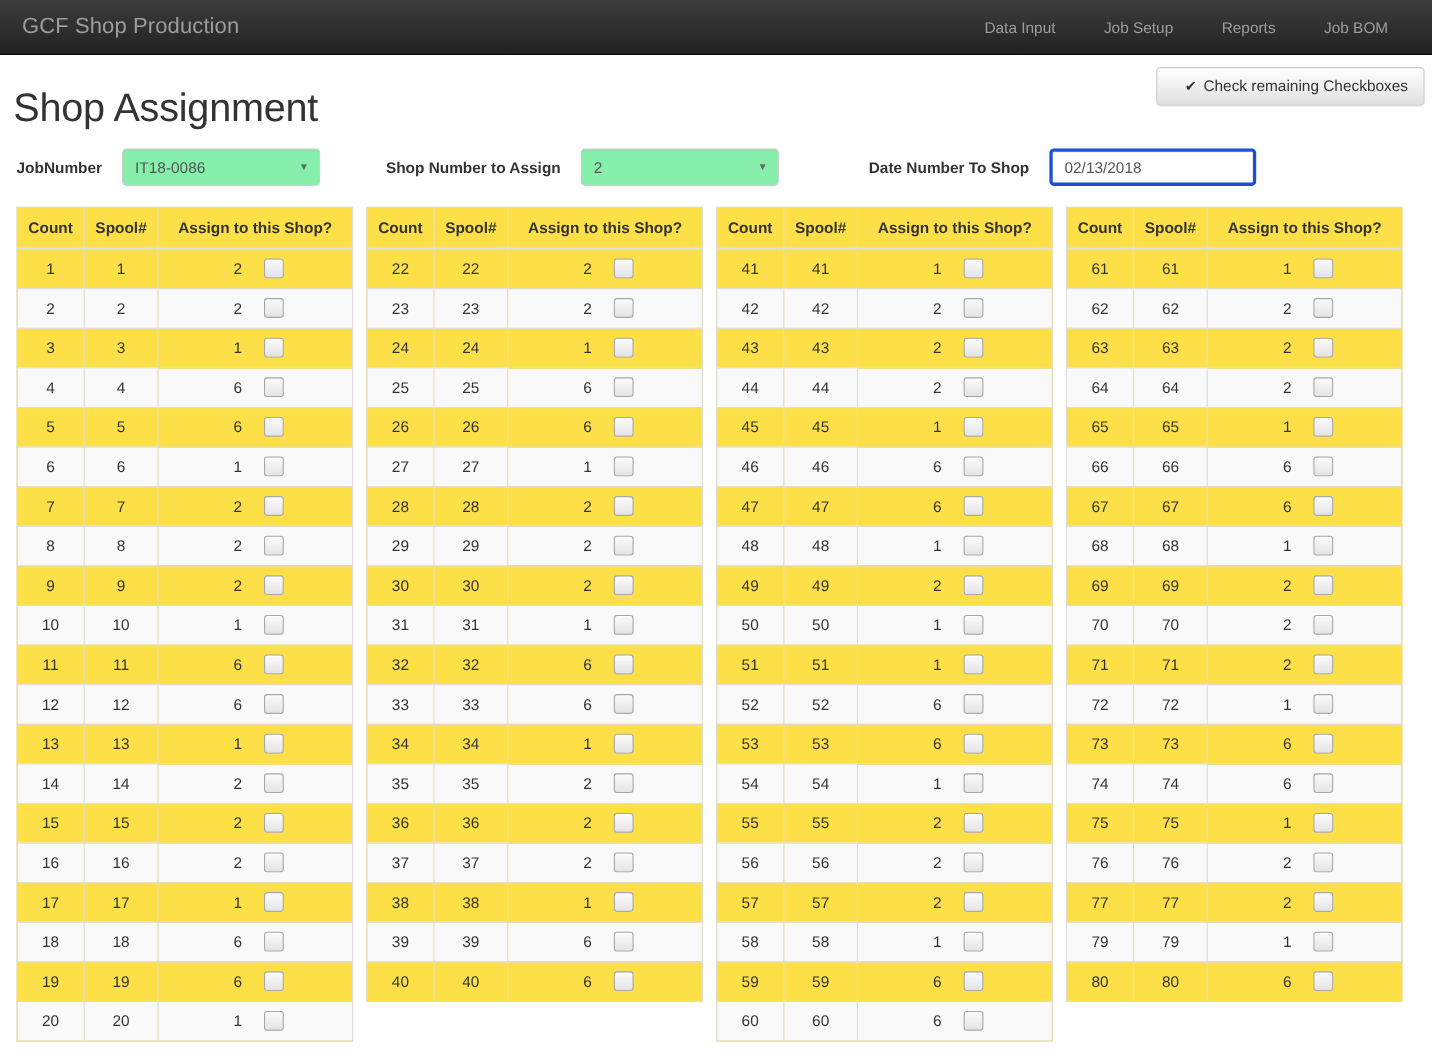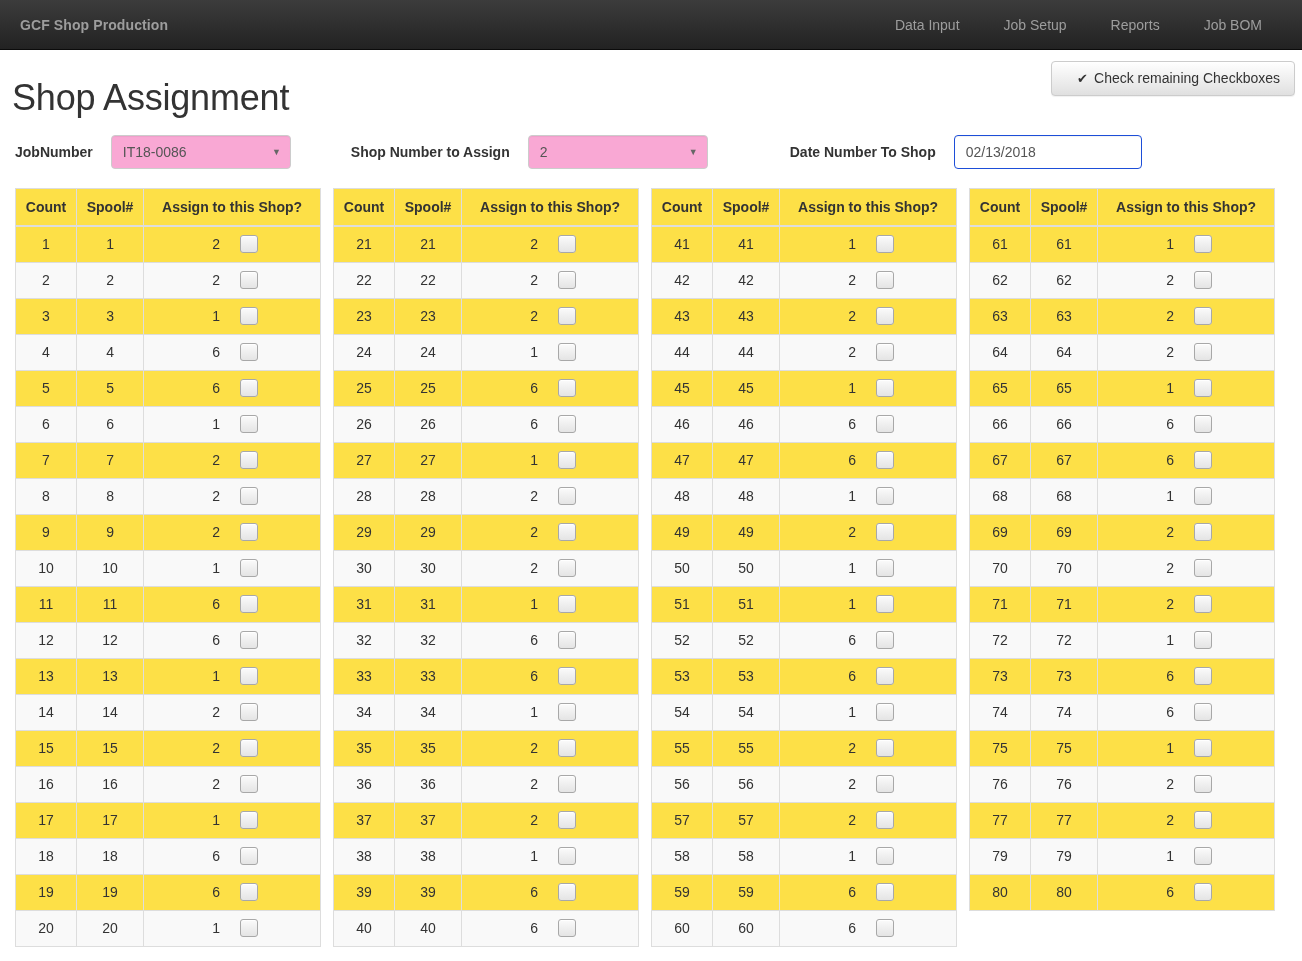--- a/index.html
+++ b/index.html
@@ -17,25 +17,24 @@
     background: linear-gradient(to bottom, #3c3c3c 0%, #222222 100%);
     background-color: #2e2e2e;
     border-bottom: 1px solid #0b0b0b;
     display: flex;
     align-items: center;
     padding: 0 18px 0 14px;
     position: relative;
   }
   .brand {
     color: #9d9d9d;
-    font-size: 14px;
+    font-size: 20px;
     letter-spacing: .1px;
     padding: 0 6px;
     white-space: nowrap;
-    font-weight: bold;
   }
   .nav-links {
     margin-left: auto;
     display: flex;
     align-items: center;
     height: 50px;
   }
   .nav-link {
     color: #9d9d9d;
     font-size: 14px;
@@ -95,21 +94,21 @@
   .flabel {
     font-size: 14px;
     font-weight: bold;
     color: #333;
     margin-right: 18px;
     white-space: nowrap;
   }
   .select-box {
     position: relative;
     height: 34px;
-    background: #f9a8d4;
+    background: #86efac;
     border: 1px solid #ccc;
     border-radius: 4px;
     display: flex;
     align-items: center;
     padding: 0 26px 0 11px;
     font-size: 14px;
     color: #555;
     cursor: pointer;
     box-shadow: inset 0 1px 1px rgba(0,0,0,.05);
   }
@@ -119,21 +118,21 @@
     position: absolute;
     right: 9px; top: 50%;
     transform: translateY(-50%);
     font-size: 9px;
     color: #666;
     line-height: 1;
   }
   .text-input {
     height: 34px;
     width: 188px;
-    border: 1px solid #1d4ed8;
+    border: 3px solid #1d4ed8;
     border-radius: 4px;
     background: #fff;
     font-size: 14px;
     color: #555;
     padding: 0 11px;
     font-family: "Liberation Sans", sans-serif;
     box-shadow: inset 0 1px 1px rgba(0,0,0,.05);
     outline: none;
   }
 
@@ -474,30 +473,20 @@
       <table class="grid">
         <thead>
           <tr>
             <th class="th-count">Count</th>
             <th class="th-spool">Spool#</th>
             <th class="th-assign">Assign to this Shop?</th>
           </tr>
         </thead>
         <tbody>
           <tr>
-            <td class="count-cell">21</td>
-            <td class="spool-cell">21</td>
-            <td class="assign-cell">
-              <div class="assign-inner">
-                <span class="assign-val">2</span>
-                <span class="cbox"></span>
-              </div>
-            </td>
-          </tr>
-          <tr>
             <td class="count-cell">22</td>
             <td class="spool-cell">22</td>
             <td class="assign-cell">
               <div class="assign-inner">
                 <span class="assign-val">2</span>
                 <span class="cbox"></span>
               </div>
             </td>
           </tr>
           <tr>

